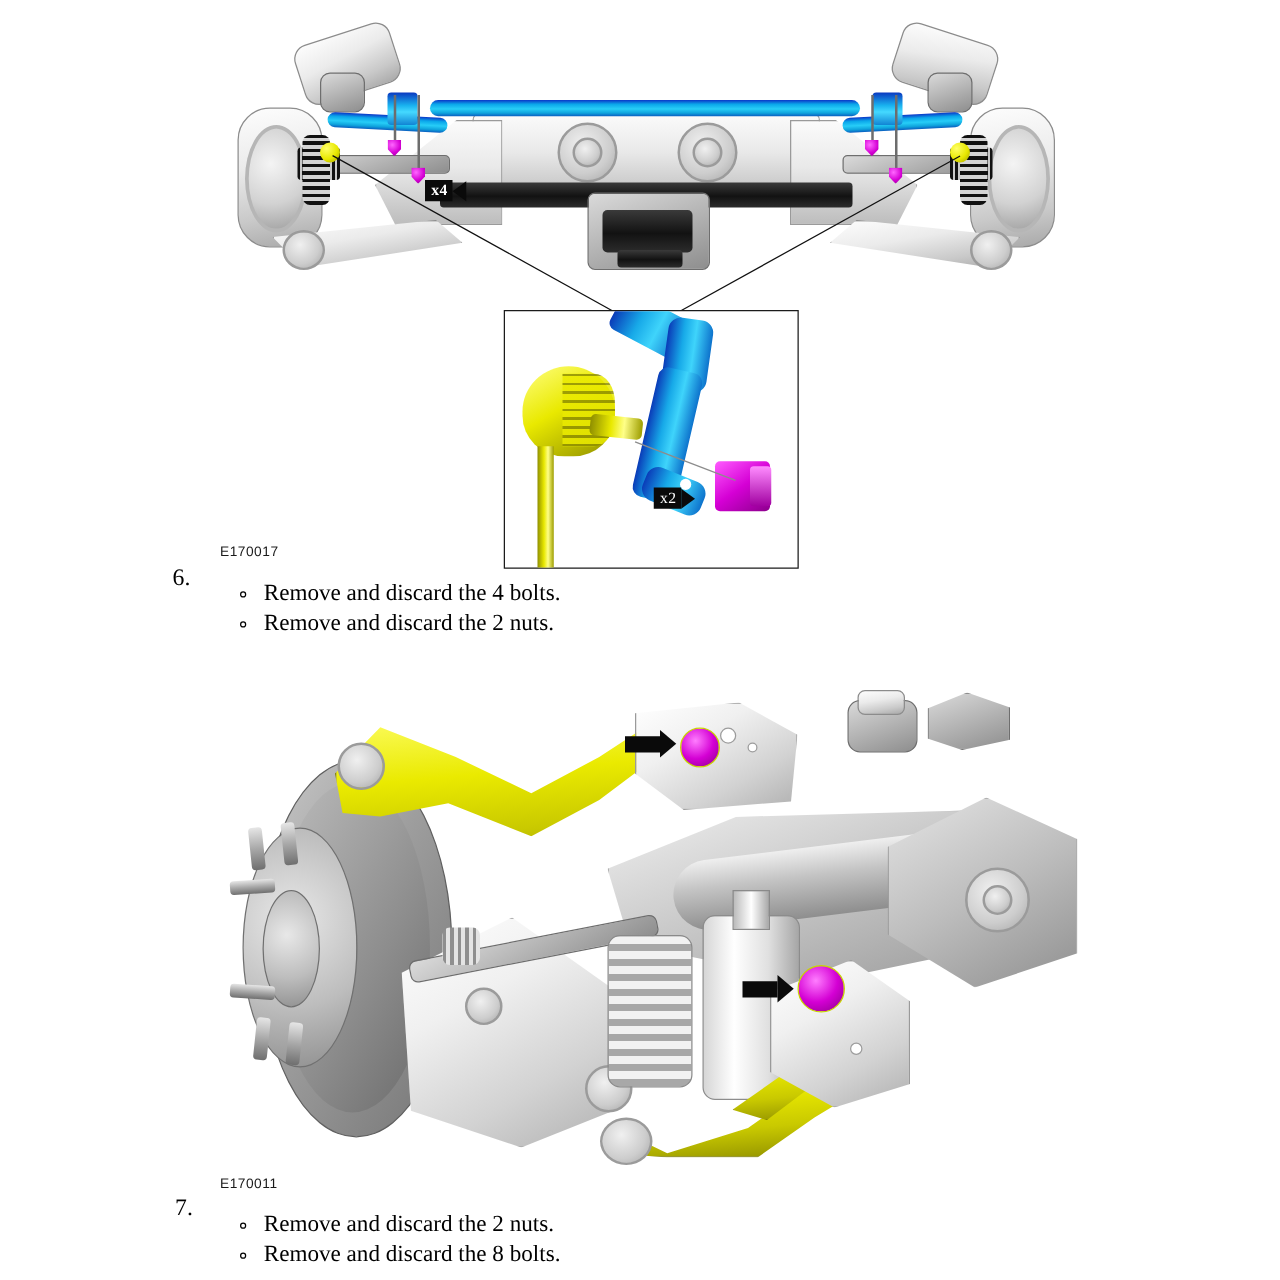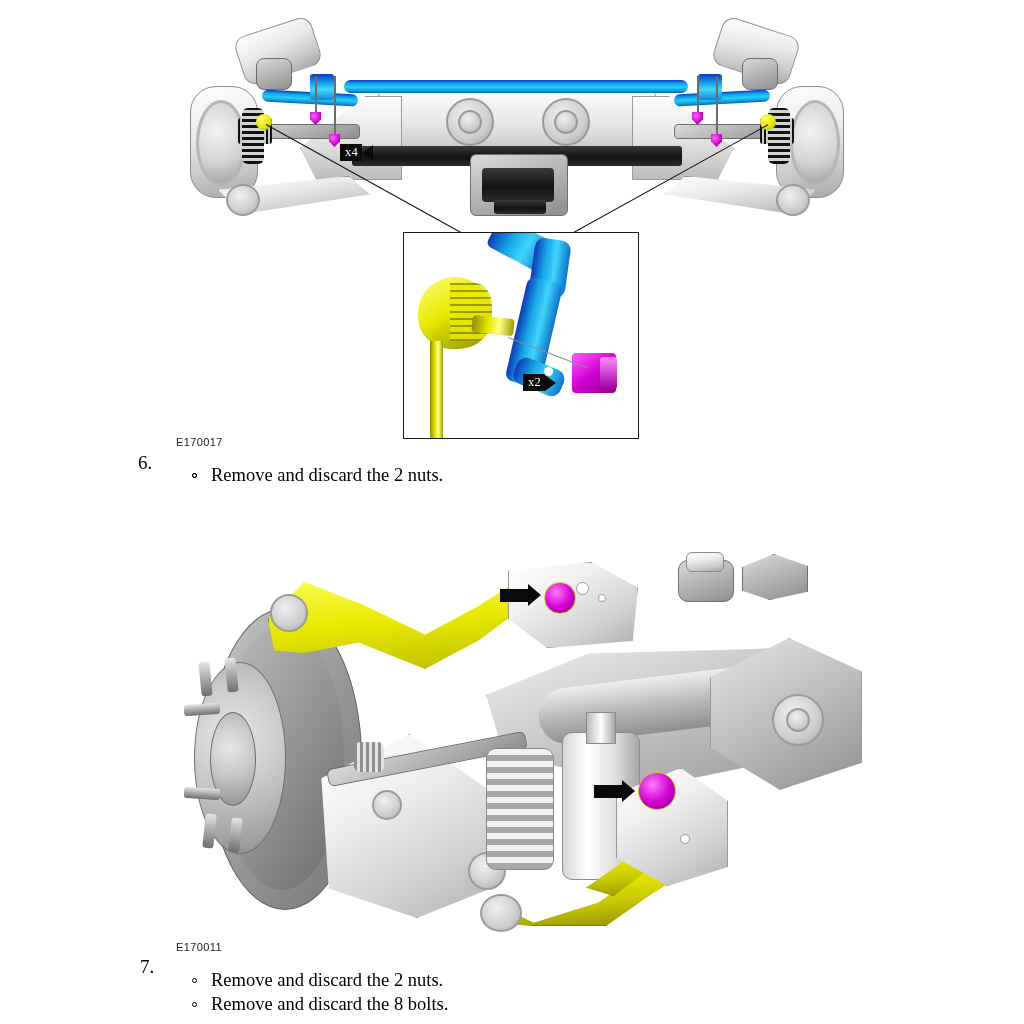--- a/index.html
+++ b/index.html
@@ -87,21 +87,21 @@
   .blk-arrow .shaft { background: #0a0a0a; height: 13px; }
   .blk-arrow .head {
     width: 0; height: 0;
     border-top: 11px solid transparent;
     border-bottom: 11px solid transparent;
     border-left: 13px solid #0a0a0a;
   }
 
   
   #fig1 { left: 182px; top: 18px; width: 666px; height: 225px; }
-  .f1-layer { position: absolute; inset: 0; }
+  .f1-layer { position: absolute; inset: 0; font-weight: bold; }
 
   .subframe {
     position: absolute;
     background: linear-gradient(180deg,#fbfbfb 0%,#e9e9e9 45%,#cfcfcf 78%,#bdbdbd 100%);
     border: 1px solid #9a9a9a;
   }
   .metal {
     position: absolute;
     background: linear-gradient(170deg,#fdfdfd 0%,#ebebeb 40%,#c9c9c9 75%,#a8a8a8 100%);
     border: 1px solid #8c8c8c;
@@ -169,21 +169,21 @@
     position: absolute;
     height: 1.3px;
     background: #111;
     transform-origin: 0 50%;
     z-index: 35;
   }
 
   
   #inset-box {
     position: absolute;
-    left: 403px; top: 232px;
+    left: 403px; top: 248px;
     width: 234px; height: 205px;
     border: 1.6px solid #1b1b1b;
     background: #ffffff;
     overflow: hidden;
     z-index: 38;
   }
   .ins-link-boot {
     position: absolute;
     background: linear-gradient(150deg,#ffff80 0%,#e9e900 45%,#8f8f00 100%);
     border-radius: 50% 50% 45% 45%;
@@ -355,20 +355,21 @@
       <div class="tag-body">x2</div>
       <div class="tag-head"></div>
     </div>
   </div>
 
   <div class="fig-caption" style="left:176px; top:436px;">E170017</div>
   <div class="step-num" style="left:138px; top:452px;">6.</div>
   <ul class="step-list" style="left:190px; top:463px;">
     <li>
       <span class="bullet"></span>
+      <span>Remove and discard the 4 bolts.</span>
     </li>
     <li>
       <span class="bullet"></span>
       <span>Remove and discard the 2 nuts.</span>
     </li>
   </ul>
 
   <div class="figure" id="fig2">
 
     <div class="knuckle" style="left:300px; top:96px; width:300px; height:136px;

